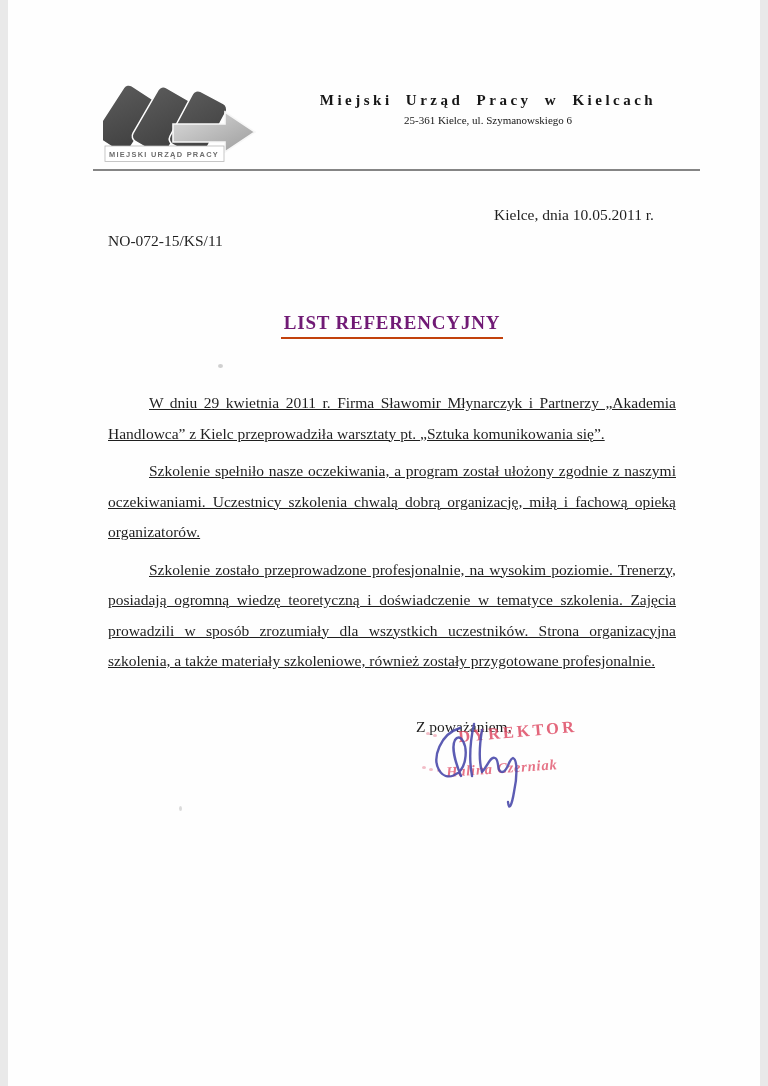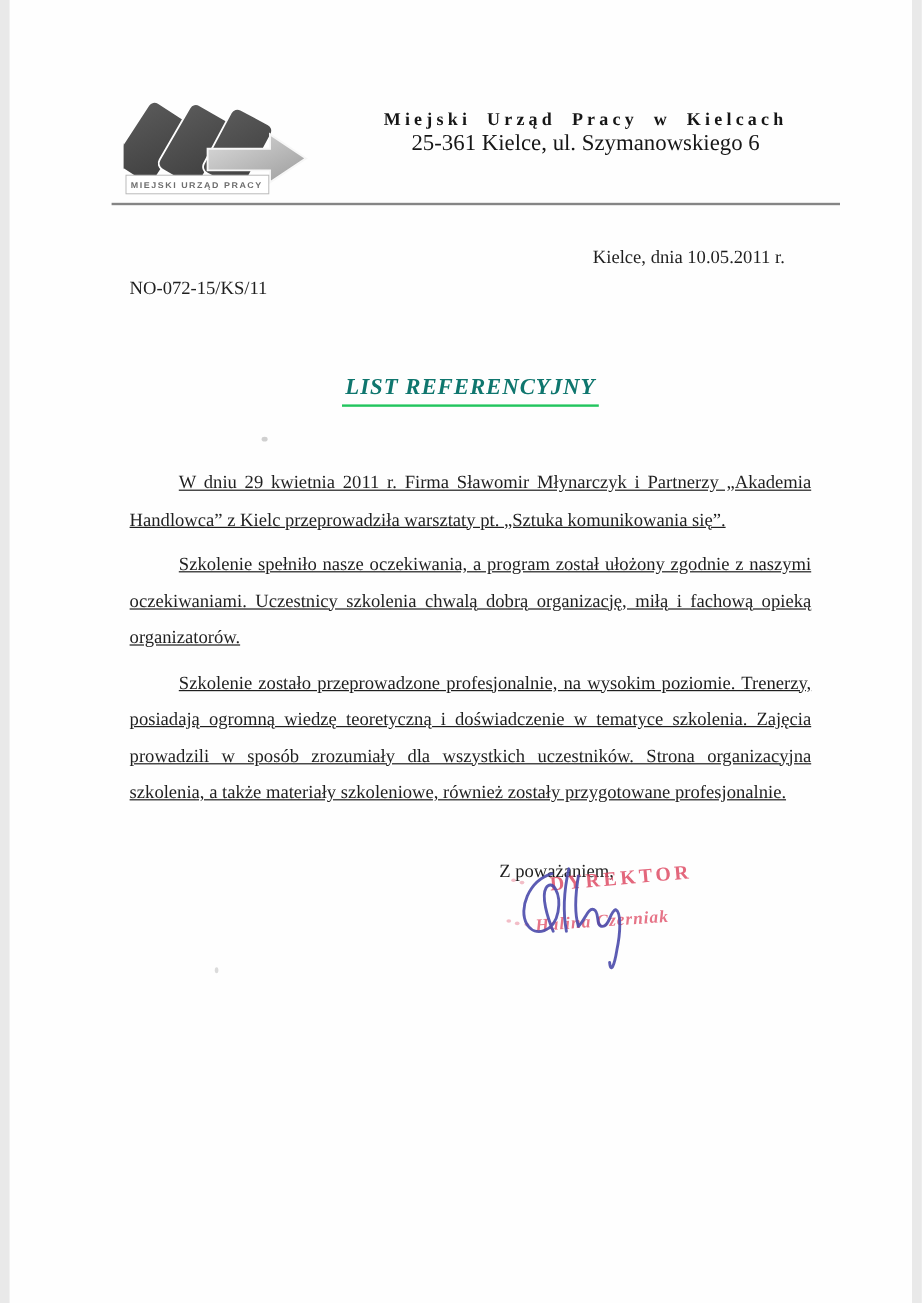--- a/index.html
+++ b/index.html
@@ -18,21 +18,21 @@
   .logo { position:absolute; left:95px; top:84px; width:162px; height:84px; }
   .letterhead-text {
     position:absolute; left:250px; top:92px; width:460px;
     text-align:center; color:#161616;
   }
   .org-name {
     font-weight:bold; font-size:15px;
     letter-spacing:3.5px; word-spacing:6px;
     margin-bottom:4px; white-space:nowrap;
   }
-  .lh-line { font-size:19px; line-height:14.8px; white-space:nowrap; }
+  .lh-line { font-size:11px; line-height:14.8px; white-space:nowrap; }
 
   .header-rule {
     position:absolute; left:85px; top:169px; width:607px; height:2px;
     background:#858585;
   }
 
   
   .date-line {
     position:absolute; top:206px; right:106px;
     font-size:15.5px; white-space:nowrap;
@@ -41,25 +41,25 @@
     position:absolute; left:100px; top:232px;
     font-size:15.5px; white-space:nowrap;
   }
 
   
   .doc-title-wrap {
     position:absolute; left:0; top:312px; width:768px; text-align:center;
   }
   .doc-title {
     display:inline-block;
-    font-size:19px; font-weight:bold; font-style:italic;
+    font-size:19px; font-weight:bold; 
     letter-spacing:0.8px;
-    border-bottom:2px solid #22c55e;
+    border-bottom:2px solid #c2410c;
     padding:0 3px 3px 3px;
-    color:#0f766e;
+    color:#701a75;
   }
 
   
   .body-text {
     position:absolute; left:100px; top:388px; width:568px;
     font-size:15.5px; line-height:30.5px;
     text-align:justify;
     text-decoration:underline;
   }
   .body-text p { text-indent:41px; margin-bottom:7px; }

